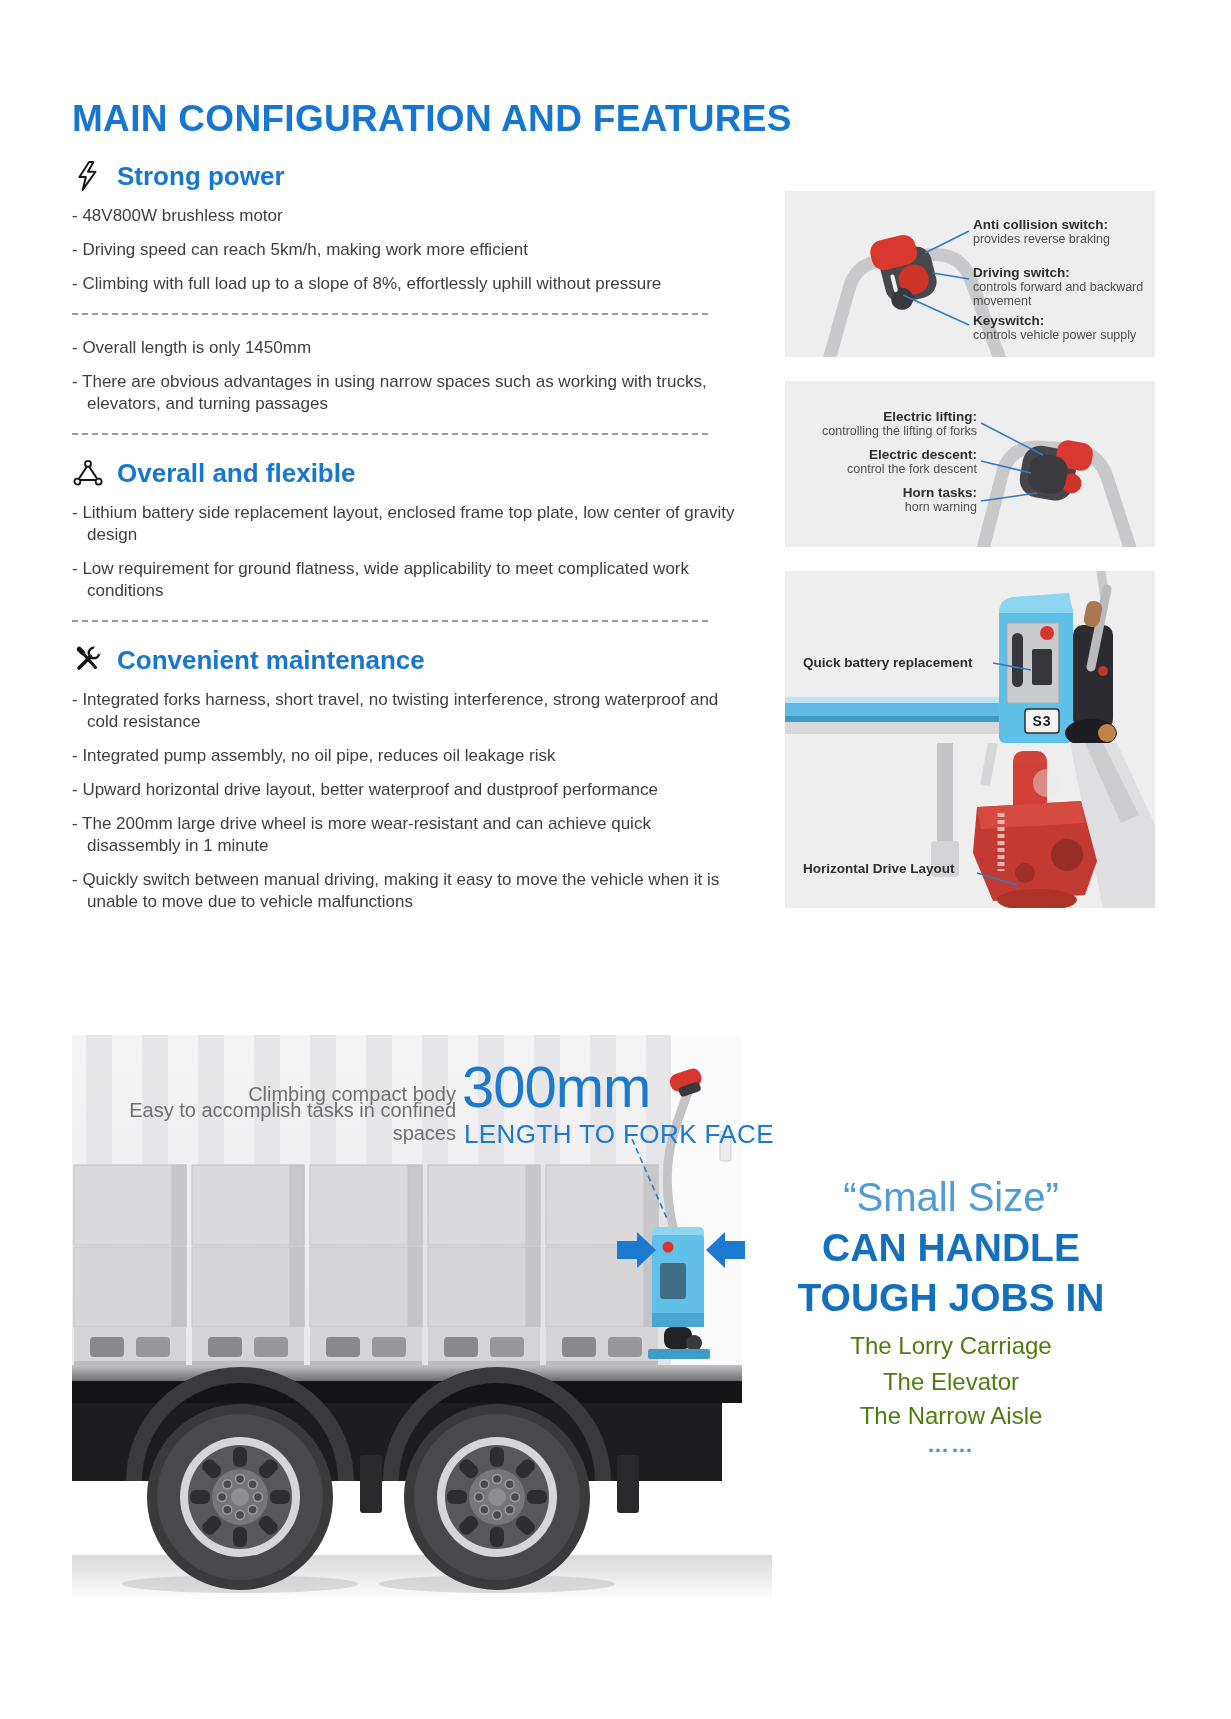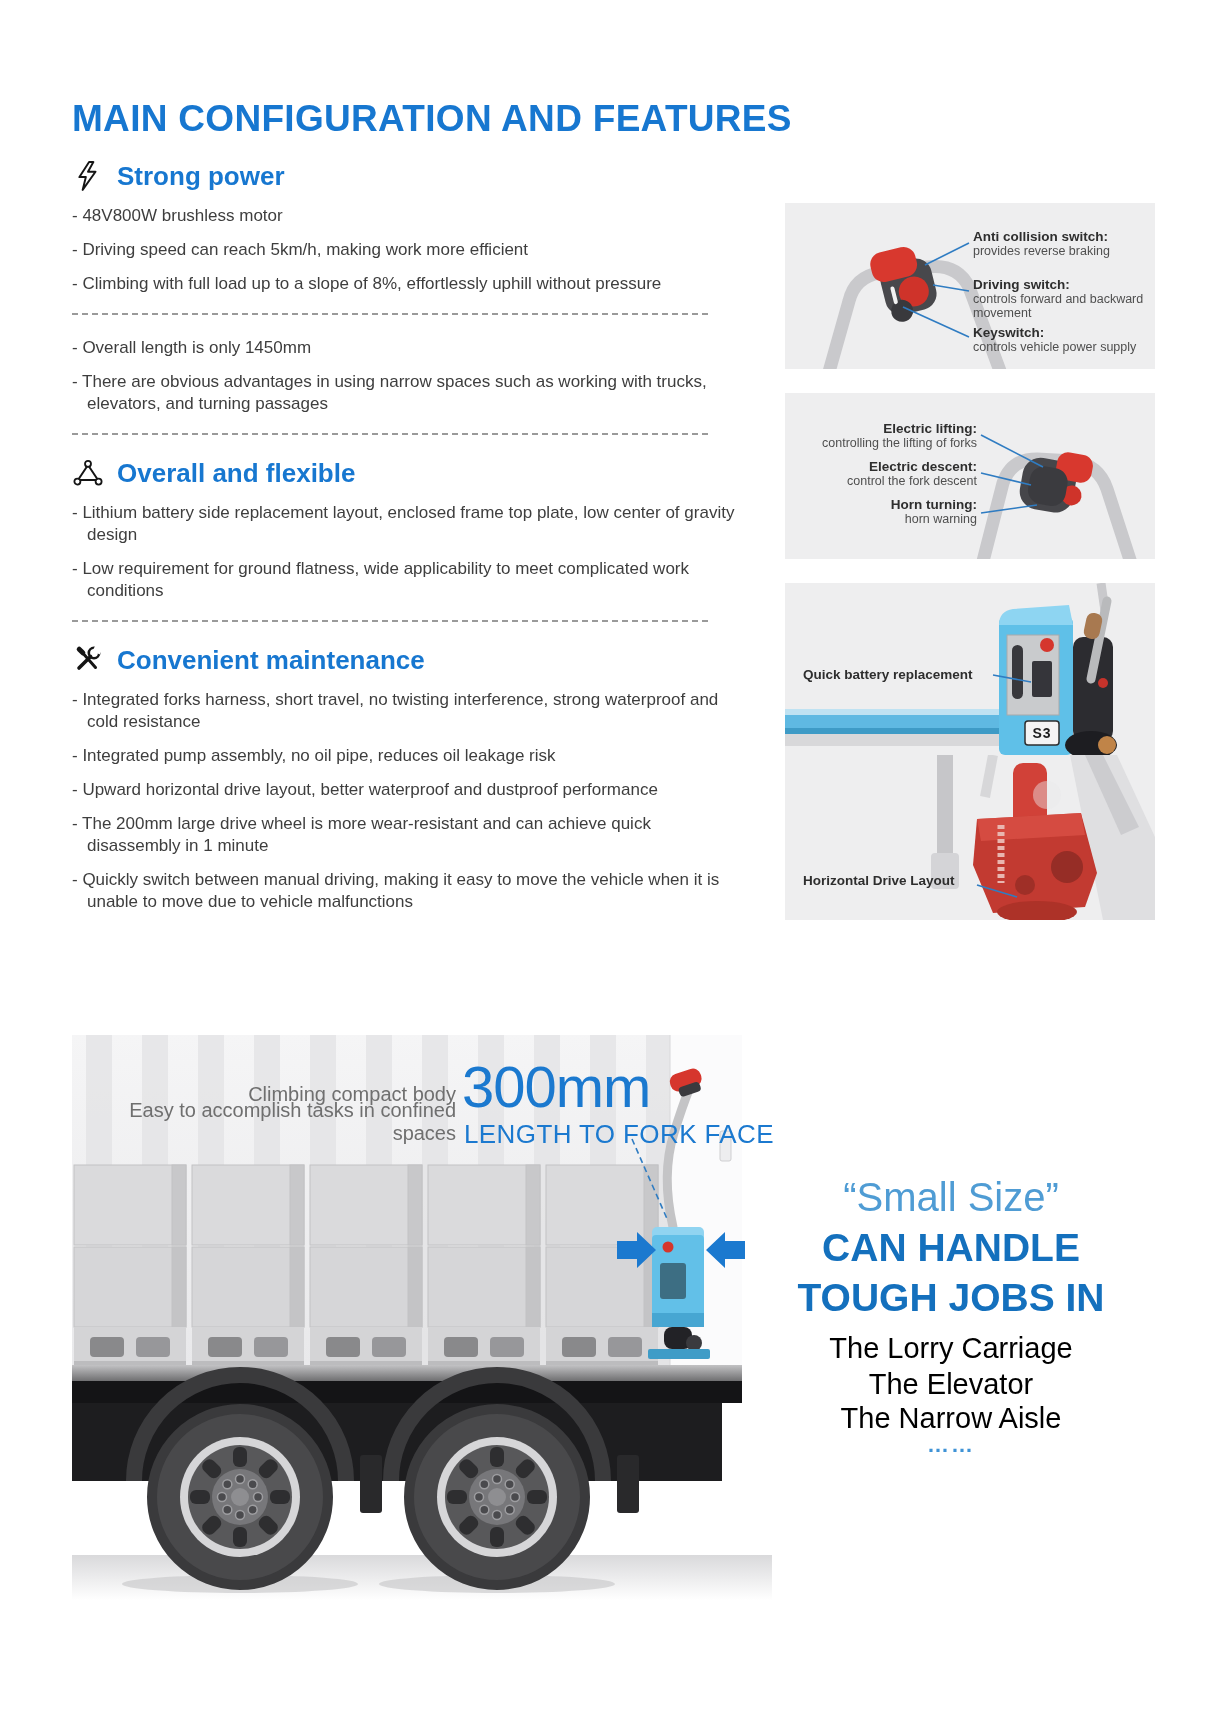--- a/index.html
+++ b/index.html
@@ -9,21 +9,21 @@
          color:#1777d0;letter-spacing:0.3px;}
   
   .left-col{position:absolute;left:72px;top:160px;width:670px;}
   .sec-head{display:flex;align-items:center;gap:13px;margin:0 0 13px 0;}
   .sec-head h2{margin:0;font-size:26px;font-weight:700;color:#1777d0;}
   .sec-icon{width:32px;height:32px;display:inline-flex;align-items:center;justify-content:center;}
   .bullet{margin:0 0 12px 0;font-size:17px;line-height:22px;color:#3e3e3e;
           padding-left:15px;text-indent:-15px;}
   .sep{border:none;border-top:2px dashed #9a9a9a;margin:18px 0 22px 0;width:636px;}
   
-  .right-col{position:absolute;left:785px;top:203px;width:370px;}
+  .right-col{position:absolute;left:785px;top:191px;width:370px;}
   .panel{position:relative;width:370px;background:#eeeeef;overflow:hidden;}
   .p1{height:166px;margin-bottom:24px;}
   .p2{height:166px;margin-bottom:24px;}
   .p3{height:172px;margin-bottom:0;}
   .p4{height:165px;}
   .panel svg{position:absolute;left:0;top:0;}
   .callout{position:absolute;line-height:1.12;}
   .c-title{font-size:13.5px;font-weight:700;color:#2e2e2e;}
   .c-desc{font-size:12.5px;color:#4f4f4f;}
   .p1 .callout{left:188px;width:180px;text-align:left;}
@@ -35,21 +35,21 @@
   .scene{position:absolute;left:72px;top:1035px;width:1088px;height:565px;}
   .scene svg{position:absolute;left:0;top:0;}
   .compact-line{position:absolute;left:0;width:384px;text-align:right;color:#6f6f6f;font-size:20px;}
   .cl1{top:48px;} .cl2{top:64px;}
   .dim{position:absolute;left:390px;top:18px;font-size:58px;color:#1b79cf;letter-spacing:-1px;}
   .dim-label{position:absolute;left:392px;top:84px;font-size:26px;color:#1b79cf;letter-spacing:0.4px;}
   .rtext{position:absolute;left:670px;top:0;width:418px;text-align:center;}
   .quote{position:absolute;left:0;width:100%;top:140px;font-size:40px;color:#4f9cd4;}
   .bold1{position:absolute;left:0;width:100%;top:191px;font-size:39px;font-weight:700;color:#1470bd;}
   .bold2{position:absolute;left:0;width:100%;top:241px;font-size:39px;font-weight:700;color:#1470bd;}
-  .item{position:absolute;left:0;width:100%;font-size:29px;color:#000000;}
+  .item{position:absolute;left:0;width:100%;font-size:24px;color:#4d7c0f;}
   .it1{top:297px;} .it2{top:333px;} .it3{top:367px;}
   .dots{position:absolute;left:0;width:100%;top:397px;font-size:22px;font-weight:700;color:#3f93d6;letter-spacing:2px;}
 </style>
 </head>
 <body>
 
 <div class="page">
 
   <h1 class="title">MAIN CONFIGURATION AND FEATURES</h1>
 
@@ -164,21 +164,21 @@
       </svg>
       <div class="callout" style="top:28px;">
         <div class="c-title">Electric lifting:</div>
         <div class="c-desc">controlling the lifting of forks</div>
       </div>
       <div class="callout" style="top:66px;">
         <div class="c-title">Electric descent:</div>
         <div class="c-desc">control the fork descent</div>
       </div>
       <div class="callout" style="top:104px;">
-        <div class="c-title">Horn turning:</div>
+        <div class="c-title">Horn tasks:</div>
         <div class="c-desc">horn warning</div>
       </div>
     </div>
 
     <div class="panel p3">
       <svg width="370" height="172" viewBox="0 0 370 172">
         <rect width="370" height="172" fill="#eeeeef"></rect>
         <rect x="0" y="126" width="222" height="8" fill="#bfe2f2"></rect>
         <rect x="0" y="132" width="222" height="13" fill="#5fb9e2"></rect>
         <rect x="0" y="145" width="222" height="6" fill="#3e9bc6"></rect>

